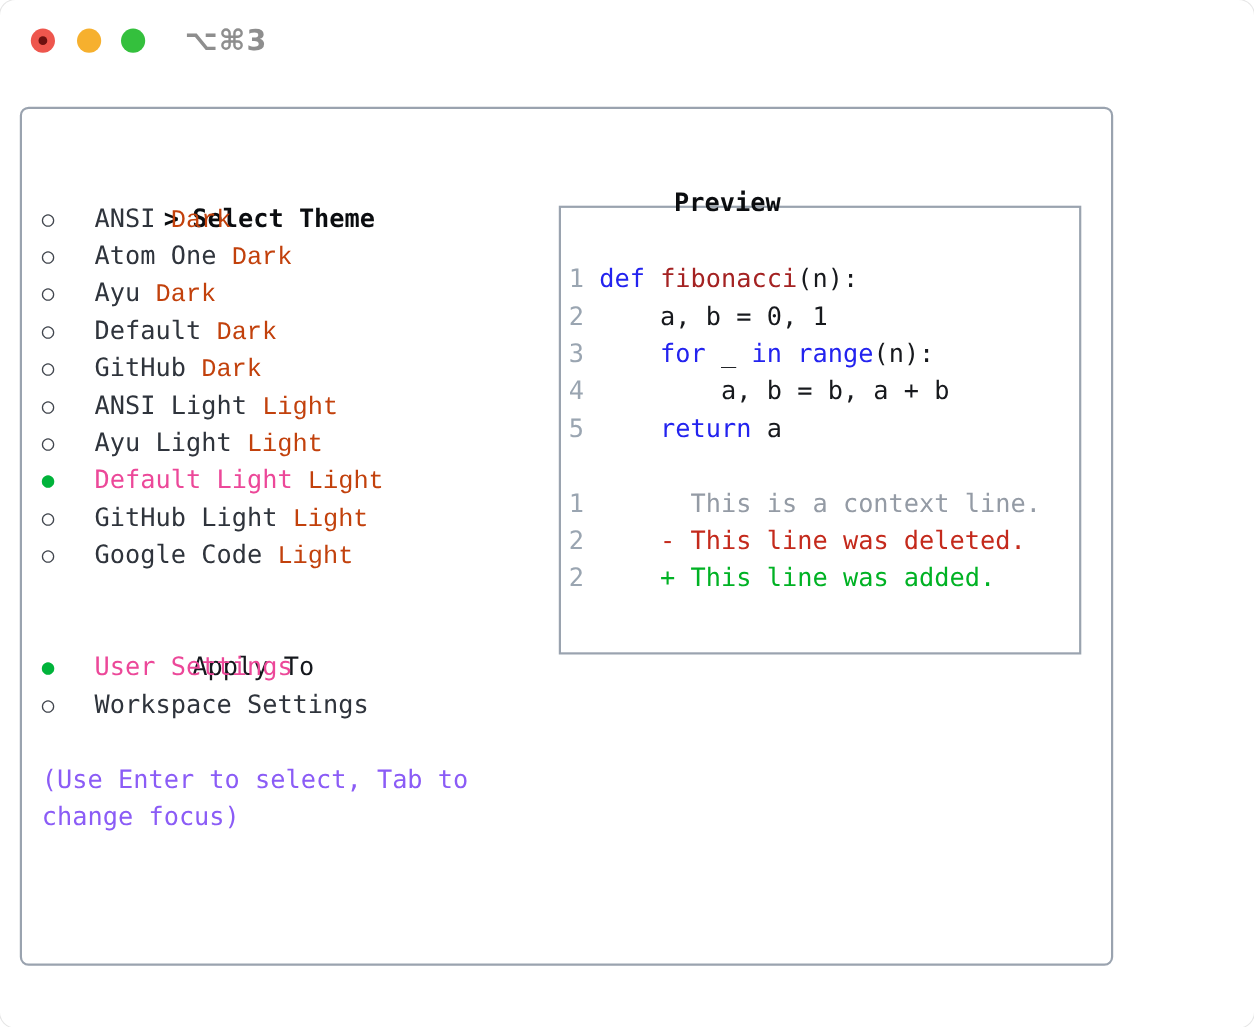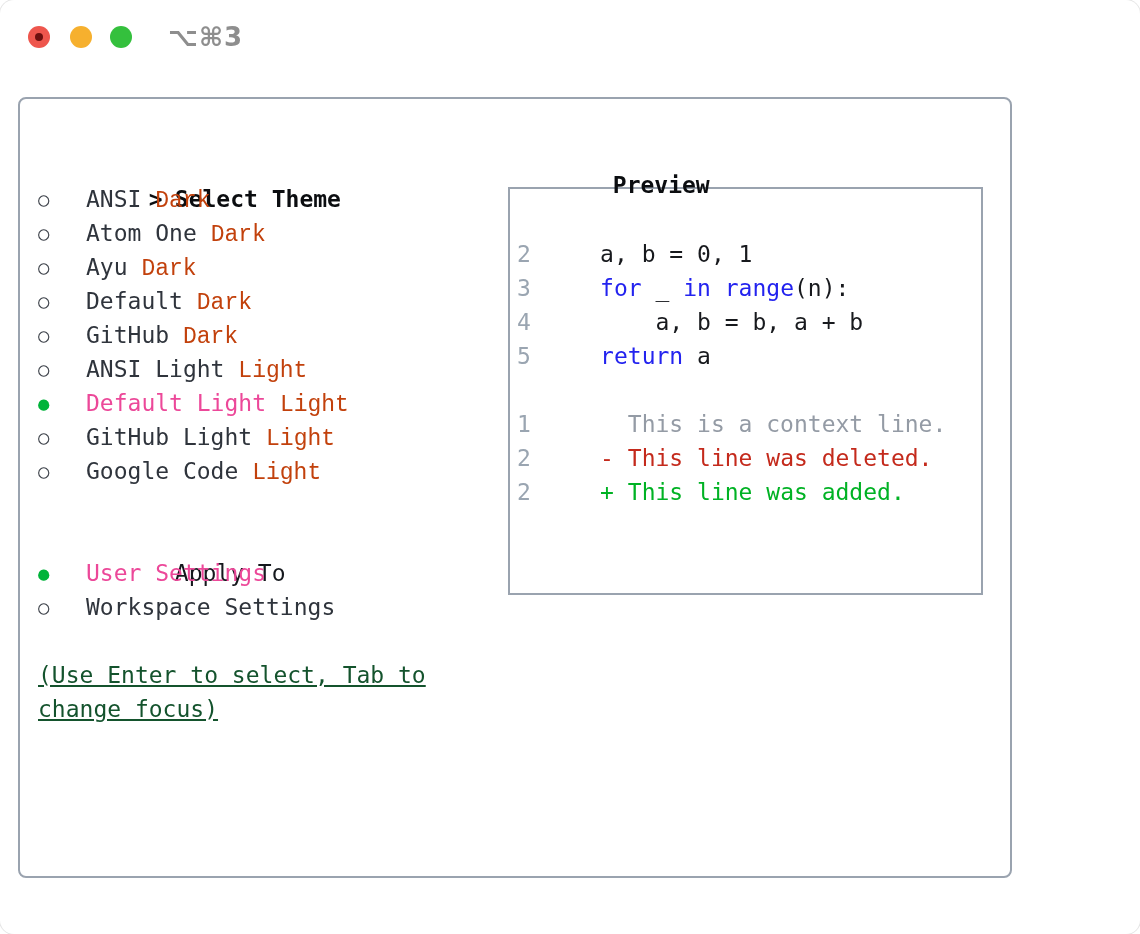--- a/index.html
+++ b/index.html
@@ -55,21 +55,21 @@
     display: inline-block; width: 26px; color: #40454d;
     font-size: 19px; vertical-align: top;
   }
   .bullet.prompt { color: #0b0d10; font-weight: bold; font-size: 23px; }
   .bullet.bullet-selected { color: #00b33a; }
   .header-text { font-weight: bold; color: #0b0d10; }
   .apply-header-text { color: #15181d; }
   .item-name { color: #2f343c; margin-left: 22px; }
   .theme-row.selected .item-name { color: #ec4899; }
   .muted { color: #c2410c; font-family: Liberation Mono, monospace; }
-  .hint-row { color: #14532d; text-decoration: underline; }
+  .hint-row { color: #8b5cf6; }
 
   
   .right-col { position: absolute; left: 482px; top: 35px; }
   .preview-box {
     margin-top: 19px; margin-left: 6px;
     width: 475px; height: 408px;
     border: 2px solid #9aa3af;
     padding: 48px 0 0 7px;
     overflow: hidden;
   }
@@ -106,20 +106,21 @@
         <span class="bullet prompt">&gt;</span><span class="header-text">Select Theme</span>
       </div>
 
       <div>
           <div class="row theme-row"><span class="bullet bullet-unselected">○</span><span class="item-name">ANSI</span> <span class="muted">Dark</span></div>
           <div class="row theme-row"><span class="bullet bullet-unselected">○</span><span class="item-name">Atom One</span> <span class="muted">Dark</span></div>
           <div class="row theme-row"><span class="bullet bullet-unselected">○</span><span class="item-name">Ayu</span> <span class="muted">Dark</span></div>
           <div class="row theme-row"><span class="bullet bullet-unselected">○</span><span class="item-name">Default</span> <span class="muted">Dark</span></div>
           <div class="row theme-row"><span class="bullet bullet-unselected">○</span><span class="item-name">GitHub</span> <span class="muted">Dark</span></div>
           <div class="row theme-row"><span class="bullet bullet-unselected">○</span><span class="item-name">ANSI Light</span> <span class="muted">Light</span></div>
+          <div class="row theme-row"><span class="bullet bullet-unselected">○</span><span class="item-name">Ayu Light</span> <span class="muted">Light</span></div>
           <div class="row theme-row selected"><span class="bullet bullet-selected">●</span><span class="item-name">Default Light</span> <span class="muted">Light</span></div>
           <div class="row theme-row"><span class="bullet bullet-unselected">○</span><span class="item-name">GitHub Light</span> <span class="muted">Light</span></div>
           <div class="row theme-row"><span class="bullet bullet-unselected">○</span><span class="item-name">Google Code</span> <span class="muted">Light</span></div>
         </div>
 
       <div class="row spacer"></div>
 
       <div class="row">
         <span class="bullet"> </span><span class="apply-header-text">Apply To</span>
       </div>
@@ -136,20 +137,21 @@
         <div class="row hint-row">change focus)</div>
       </div>
     </div>
 
     <div class="right-col">
       <div class="row">
         <span class="header-text">Preview</span>
       </div>
       <div class="preview-box">
         <div>
+            <div class="pre-line"><span class="ln">1</span> <span class="tok-keyword">def</span><span class="tok-plain"> </span><span class="tok-function">fibonacci</span><span class="tok-plain">(n):</span></div>
             <div class="pre-line"><span class="ln">2</span> <span class="tok-plain">    a, b = 0, 1</span></div>
             <div class="pre-line"><span class="ln">3</span> <span class="tok-plain">    </span><span class="tok-keyword">for</span><span class="tok-plain"> _ </span><span class="tok-keyword">in</span><span class="tok-plain"> </span><span class="tok-keyword">range</span><span class="tok-plain">(n):</span></div>
             <div class="pre-line"><span class="ln">4</span> <span class="tok-plain">        a, b = b, a + b</span></div>
             <div class="pre-line"><span class="ln">5</span> <span class="tok-plain">    </span><span class="tok-keyword">return</span><span class="tok-plain"> a</span></div>
             <div class="pre-line"></div>
             <div class="pre-line diff-context"><span class="ln">1</span>       <span class="diff-text">This is a context line.</span></div>
             <div class="pre-line diff-deleted"><span class="ln">2</span>     <span class="sign">- </span><span class="diff-text">This line was deleted.</span></div>
             <div class="pre-line diff-added"><span class="ln">2</span>     <span class="sign">+ </span><span class="diff-text">This line was added.</span></div>
           </div>
       </div>

